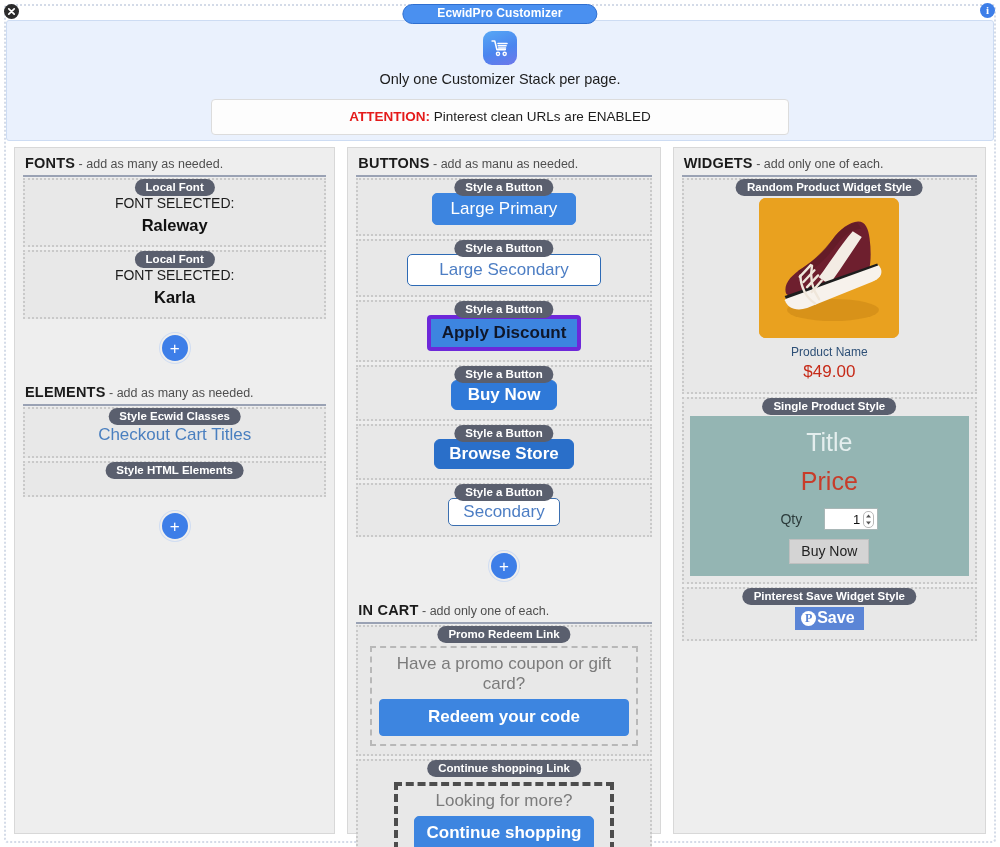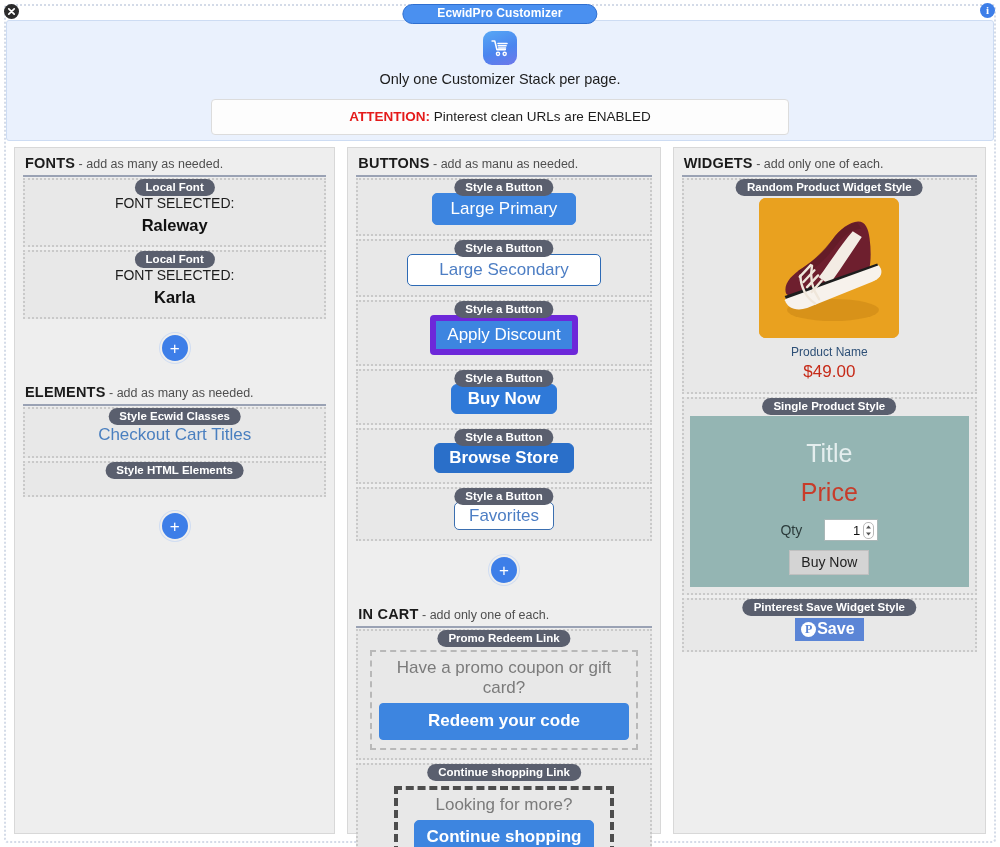--- a/index.html
+++ b/index.html
@@ -180,21 +180,21 @@
   .btn-zone { padding: 13px 8px 9px 8px; }
   .b {
     display: inline-block;
     font-size: 17px;
     line-height: 1;
     cursor: pointer;
     white-space: nowrap;
   }
   .b-primary-lg   { background:#3d85e0; color:#fff; border:1px solid #3d85e0; border-radius:5px; padding:6px 18px 7px; }
   .b-secondary-lg { background:#ffffff; color:#4d7ec4; border:1px solid #2d6ab5; border-radius:5px; padding:6px 31px 7px; }
-  .b-discount     { background:#3d85e0; color:#ffffff; border:6px solid #6d28d9; border-radius:4px; padding:5px 11px 6px; }
+  .b-discount     { background:#3d85e0; color:#0f172a; border:4px solid #6d28d9; border-radius:4px; padding:5px 11px 6px;font-weight:bold; }
   .b-buynow       { background:#2f79d8; color:#fff; border:1px solid #2f79d8; border-radius:6px; padding:5px 16px 6px; font-weight:bold;}
   .b-browse       { background:#2a6fc9; color:#fff; border:1px solid #2a6fc9; border-radius:6px; padding:5px 14px 6px; font-weight:bold;}
   .b-fav          { background:#ffffff; color:#4d7ec4; border:1px solid #3b6fb0; border-radius:5px; padding:4px 14px 5px; }
 
   
   .incart-inner {
     border: 2px dashed #b8b8b8;
     padding: 6px 7px 8px 7px;
     margin: 6px 4px 2px 4px;
   }
@@ -223,21 +223,21 @@
     overflow: hidden;
     position: relative;
     background: #e8a020;
   }
   .prod-name { font-size: 12px; color: #2e5077; margin-top: 7px; }
   .prod-price { font-size: 17px; color: #c62a18; margin-top: 3px; margin-bottom: 2px; }
 
   .single-panel {
     background: #94b5b3;
     margin: 4px 2px 2px 2px;
-    padding: 24px 0 12px 0;
+    padding: 13px 0 12px 0;
     text-align: center;
   }
   .sp-title { font-size: 25px; color: #e4eeee; line-height: 1.1; }
   .sp-price { font-size: 25px; color: #c83c2a; margin-top: 11px; line-height: 1.1; }
   .sp-qty-row {
     margin-top: 13px;
     display: flex; align-items: center; justify-content: center; gap: 22px;
   }
   .sp-qty-label { font-size: 14px; color: #2b3b3b; }
   .sp-qty-box {
@@ -366,21 +366,21 @@
       <div class="zone btn-zone">
         <div class="tag">Style a Button</div>
         <span class="b b-buynow">Buy Now</span>
       </div>
       <div class="zone btn-zone">
         <div class="tag">Style a Button</div>
         <span class="b b-browse">Browse Store</span>
       </div>
       <div class="zone btn-zone">
         <div class="tag">Style a Button</div>
-        <span class="b b-fav">Favorites</span>
+        <span class="b b-fav">Secondary</span>
       </div>
 
       <div class="add-btn">+</div>
 
       <div class="sec-head">
         <span class="t">IN CART</span><span class="s"> - add only one of each.</span>
       </div>
 
       <div class="zone" style="padding-bottom:6px;">
         <div class="tag">Promo Redeem Link</div>

